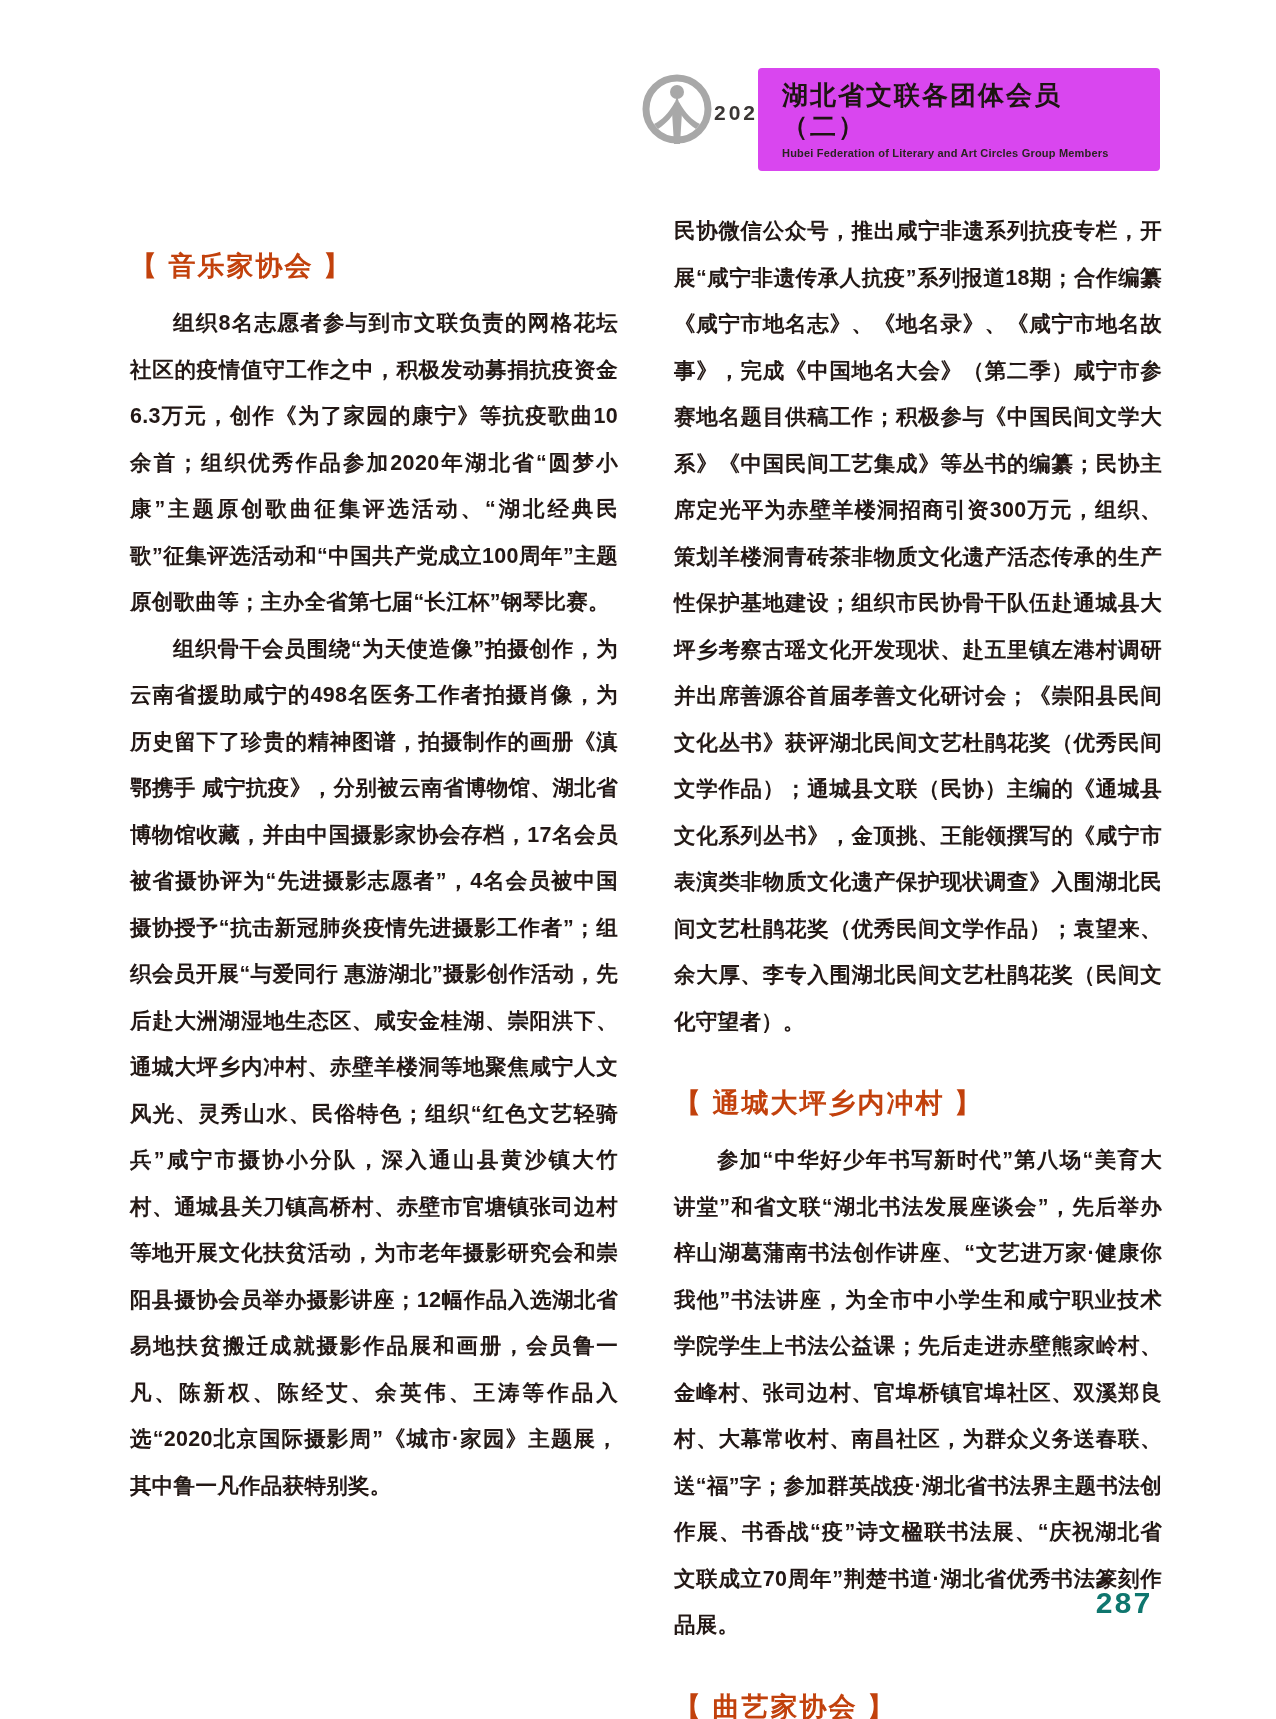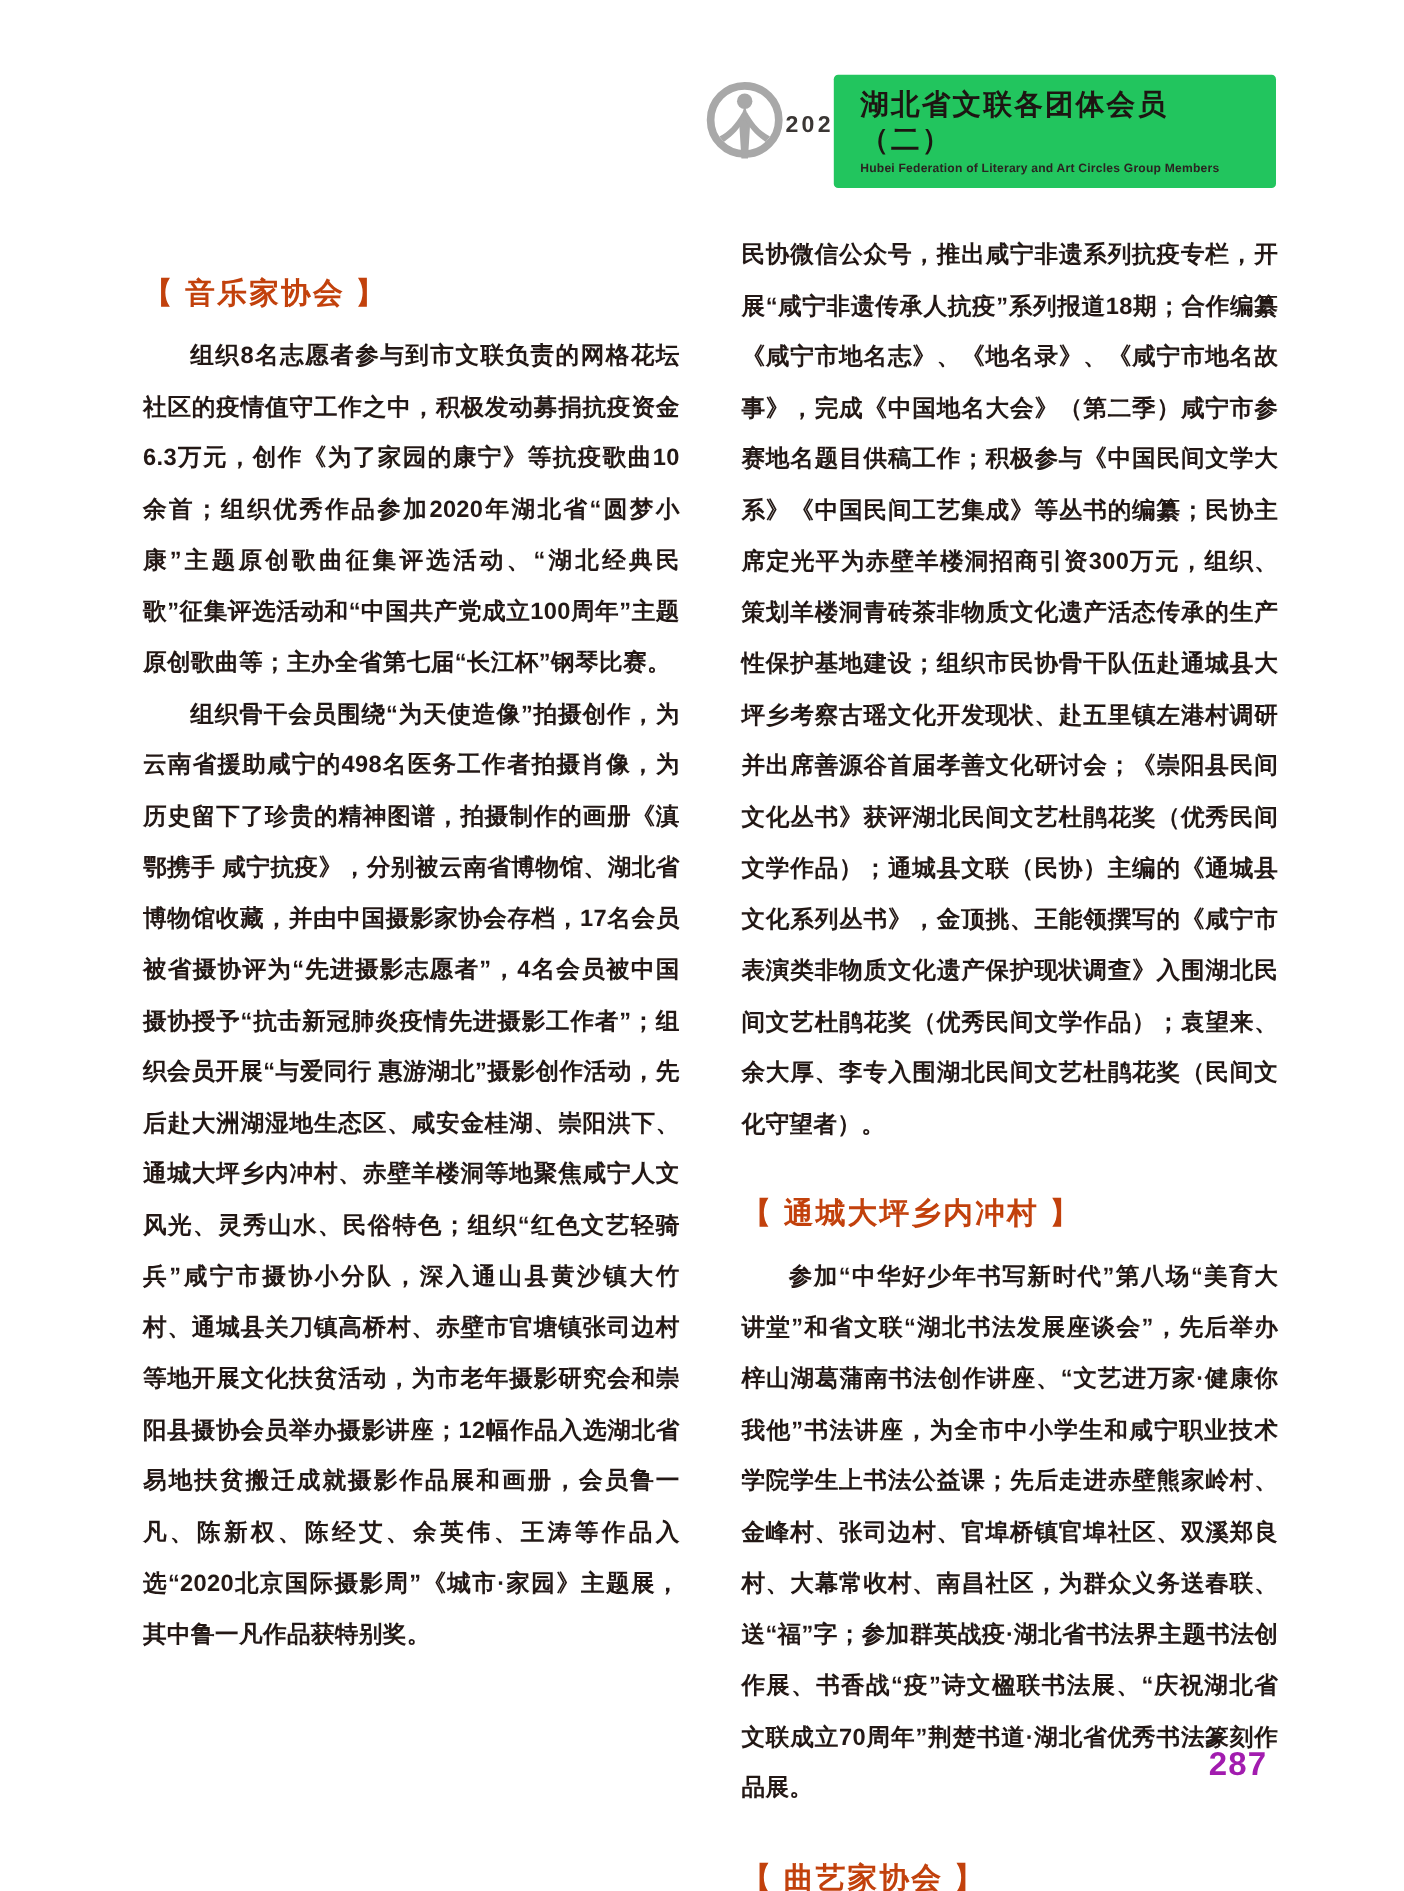--- a/index.html
+++ b/index.html
@@ -20,21 +20,21 @@
     width:108px;flex:0 0 108px;
     display:flex;align-items:center;
     margin-top:4px;
   }
   .logo-year{
     font-size:21px;font-weight:bold;letter-spacing:3px;
     color:#3a3634;margin-top:2px;
   }
   .title-bar{
     flex:1;margin-left:10px;
-    background:#22c55e;
+    background:#d946ef;
     border-radius:4px;
     padding:12px 26px 12px 24px;
     min-height:48px;
   }
   .title-cn{
     font-size:26px;font-weight:bold;color:#1d1512;
     letter-spacing:2px;line-height:1.2;
   }
   .title-en{
     font-size:11px;font-weight:bold;color:#2a2421;
@@ -61,21 +61,21 @@
     font-weight:bold;
     letter-spacing:2px;
     margin:40px 0 16px 0;
     color:#c2410c;
   }
   
   .page-number{
     position:absolute;
     right:124px;top:1588px;
     font-size:30px;font-weight:bold;
-    letter-spacing:1px;color:#a21caf;
+    letter-spacing:1px;color:#0f766e;font-family:Liberation Mono, monospace;
   }
 </style>
 </head>
 <body>
 
 <div class="page">
 
   <div class="header">
     <div class="logo-block">
       <span>

